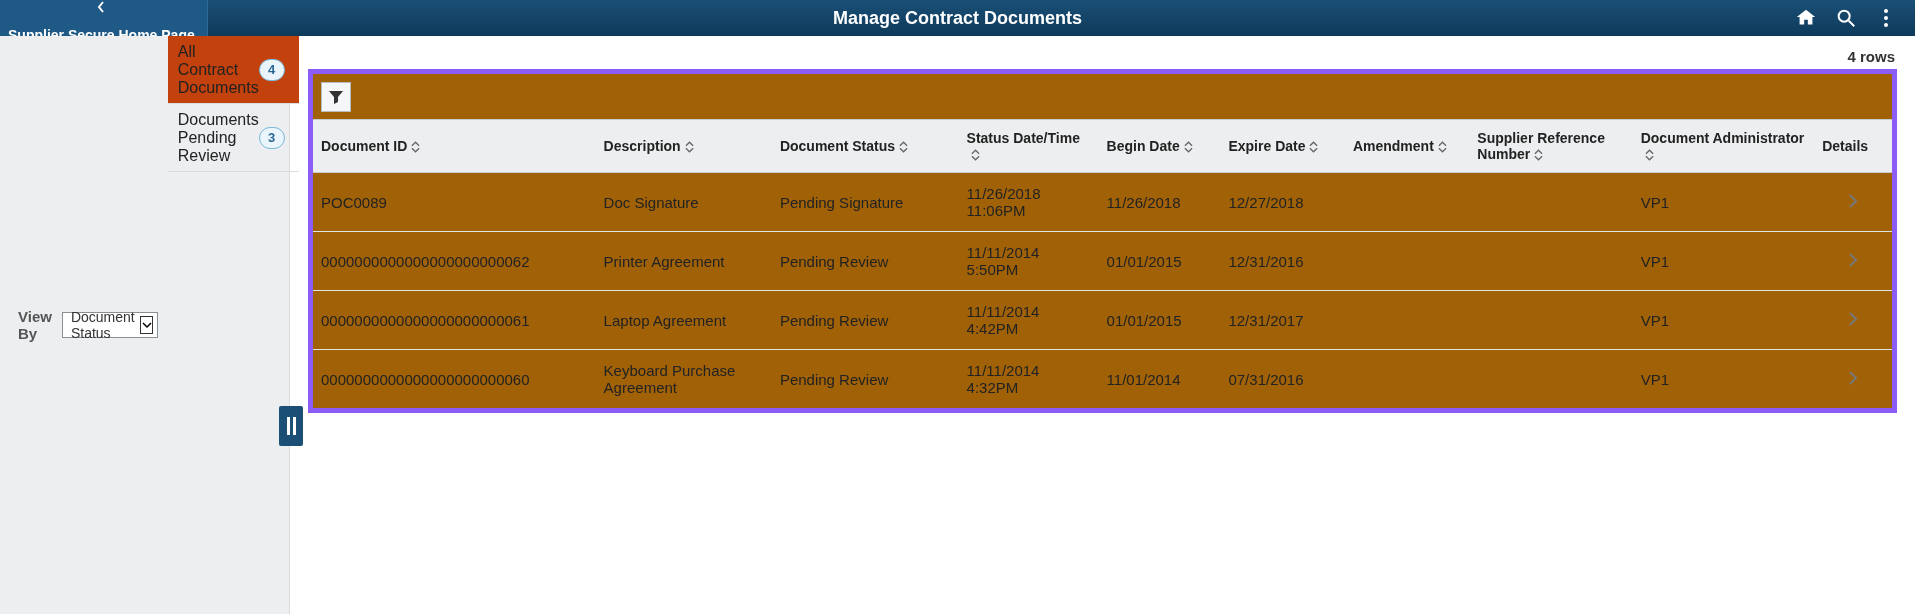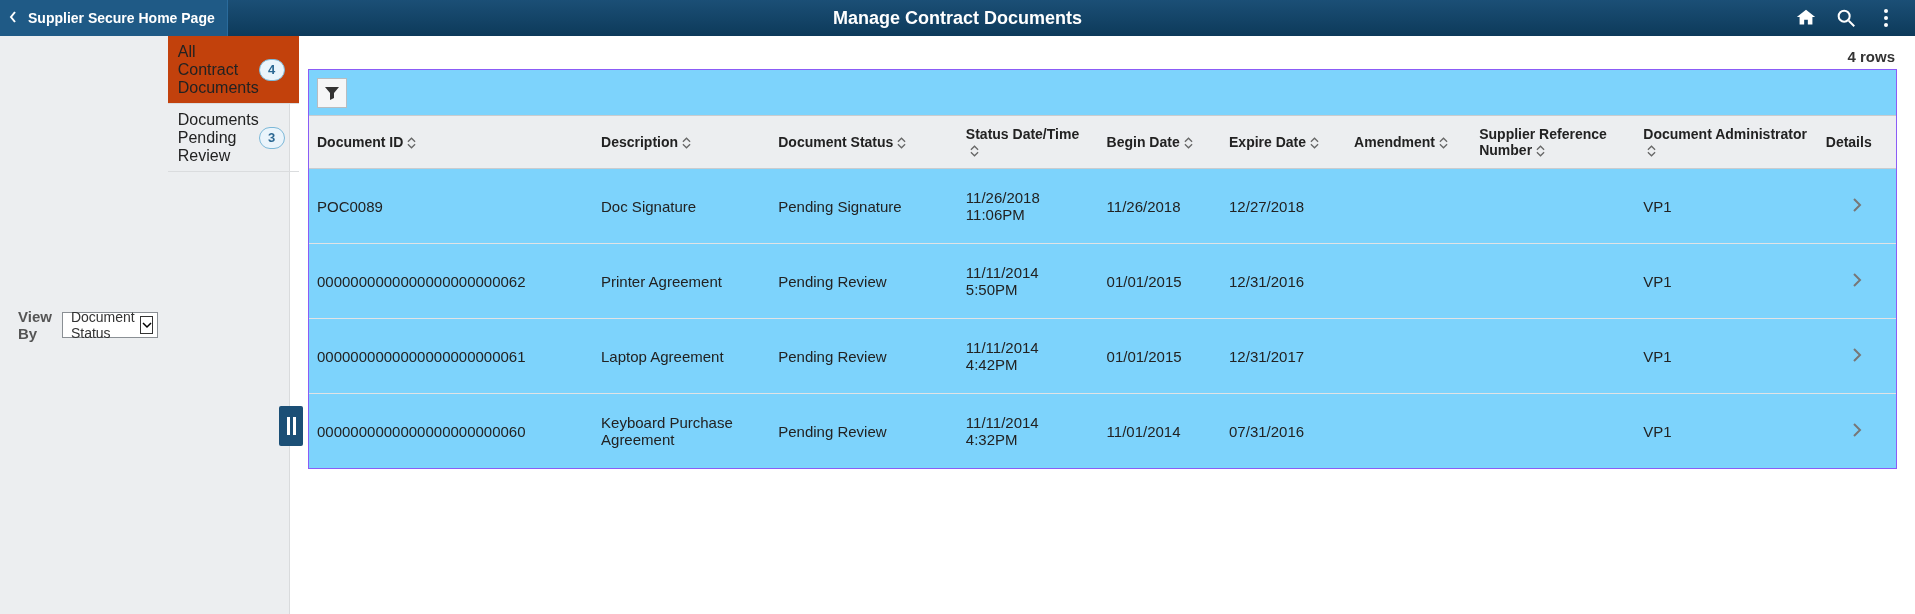--- a/index.html
+++ b/index.html
@@ -15,20 +15,21 @@
     align-items:stretch;
     position:relative;
   }
   .back-box {
     display:flex; align-items:center;
     background:#1f5a86;
     border-right:1px solid #2a6b9c;
     padding:0 12px 0 8px;
     gap:10px;
     cursor:pointer;
+    flex-direction:column;
   }
   .back-box .chev { font-size:14px; }
   .back-box .label { font-weight:bold; font-size:14px; }
   .header-title {
     position:absolute; left:0; right:0; top:0; bottom:0;
     display:flex; align-items:center; justify-content:center;
     font-weight:bold; font-size:18px; pointer-events:none;
   }
   .header-icons {
     margin-left:auto; display:flex; align-items:center; gap:18px; padding-right:18px;
@@ -78,21 +79,21 @@
     display:flex; align-items:center; justify-content:center; cursor:pointer;
     border-radius:2px;
   }
   .collapse-handle .bars { display:flex; gap:3px; }
   .collapse-handle .bars span { width:3px; height:18px; background:#fff; display:block; }
 
   
   .main { flex:1; padding:0 0 0 0; }
   .rows-label { text-align:right; padding:12px 20px 4px 0; font-weight:bold; font-size:15px; color:#333;margin-left:14px; }
   .grid {
-    margin:0 18px 18px 18px; border:1px solid #8b5cf6; background:#7dd3fc;
+    margin:0 18px 18px 18px; border:5px solid #8b5cf6; background:#a16207;
   }
   .grid-toolbar {
     height:46px; border-bottom:1px solid #c9cccf; display:flex; align-items:center; padding:0 8px;
   }
   .filter-btn {
     width:30px; height:30px; border:1px solid #b8bcc0; background:#f5f6f7;
     display:flex; align-items:center; justify-content:center; cursor:pointer;
   }
   .filter-btn svg { width:16px; height:16px; fill:#333; }
 
@@ -100,21 +101,21 @@
   table.data thead th {
     background:#eceef0; border-bottom:1px solid #c9cccf;
     text-align:left; font-weight:bold; font-size:14px; color:#222;
     padding:10px 8px; vertical-align:middle;
   }
   .sort-icon { display:inline-flex; flex-direction:column; margin-left:4px; gap:0; vertical-align:middle; }
   .sort-icon svg { width:9px; height:6px; display:block; }
   .sort-icon svg path { fill:none; stroke:#666; stroke-width:1.4; }
 
   table.data tbody td {
-    border-bottom:1px solid #e1e3e5; padding:20px 8px; font-size:15px; color:#222;
+    border-bottom:1px solid #e1e3e5; padding:12px 8px; font-size:15px; color:#222;
     vertical-align:middle; word-wrap:break-word;margin-top:24px;
   }
   table.data tbody tr:last-child td { border-bottom:none; }
   .chev-cell { text-align:center; }
   .chev-cell svg { width:12px; height:18px; }
   .chev-cell svg path { fill:none; stroke:#777; stroke-width:2; }
 
   
   .c-doc{width:218px;} .c-desc{width:136px;} .c-status{width:144px;}
   .c-dt{width:108px;} .c-begin{width:94px;} .c-exp{width:96px;}

